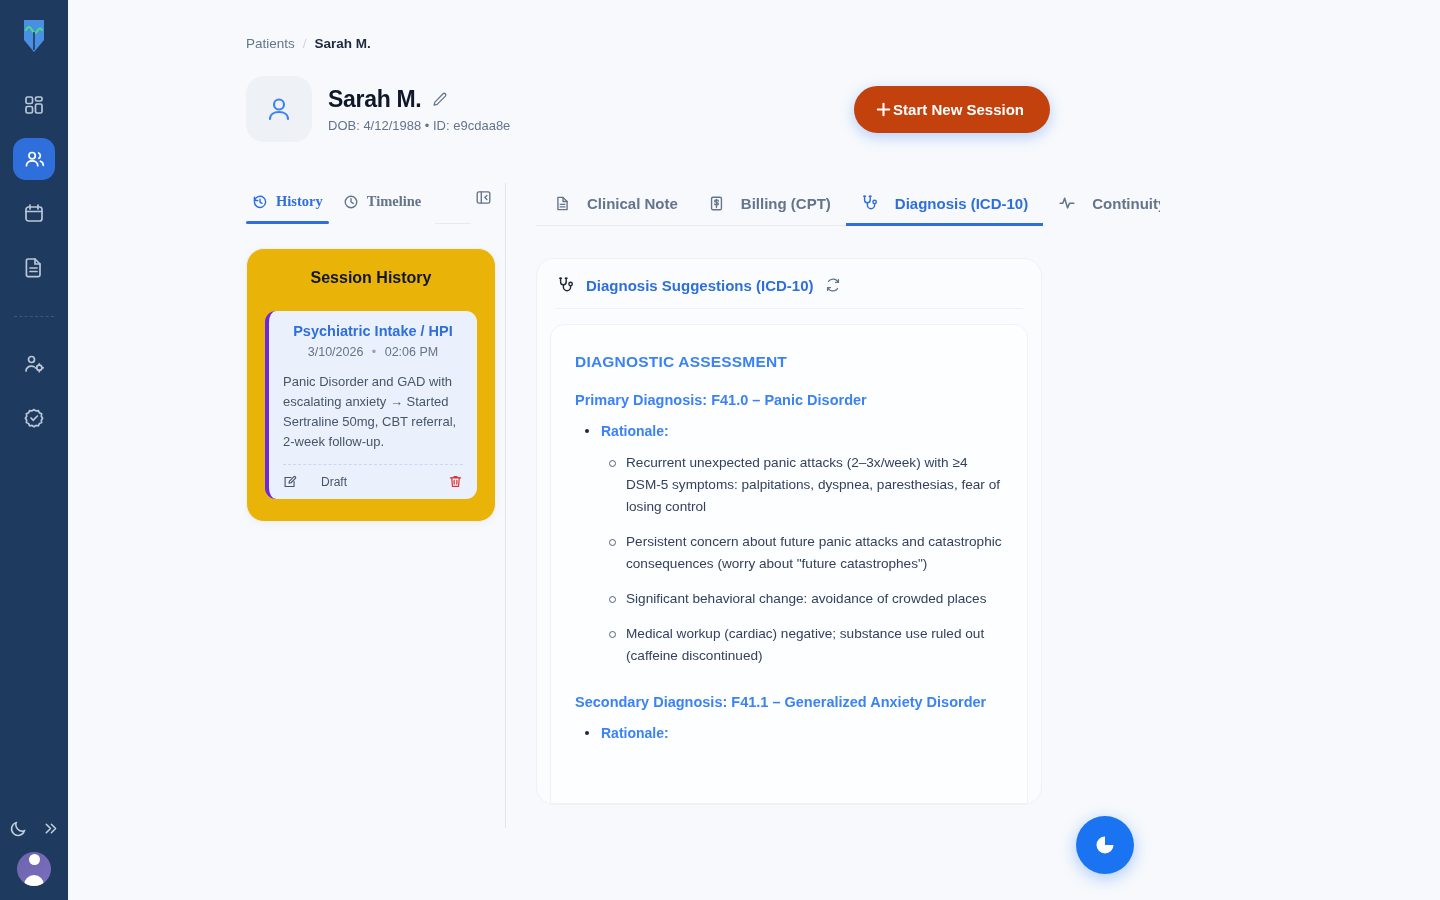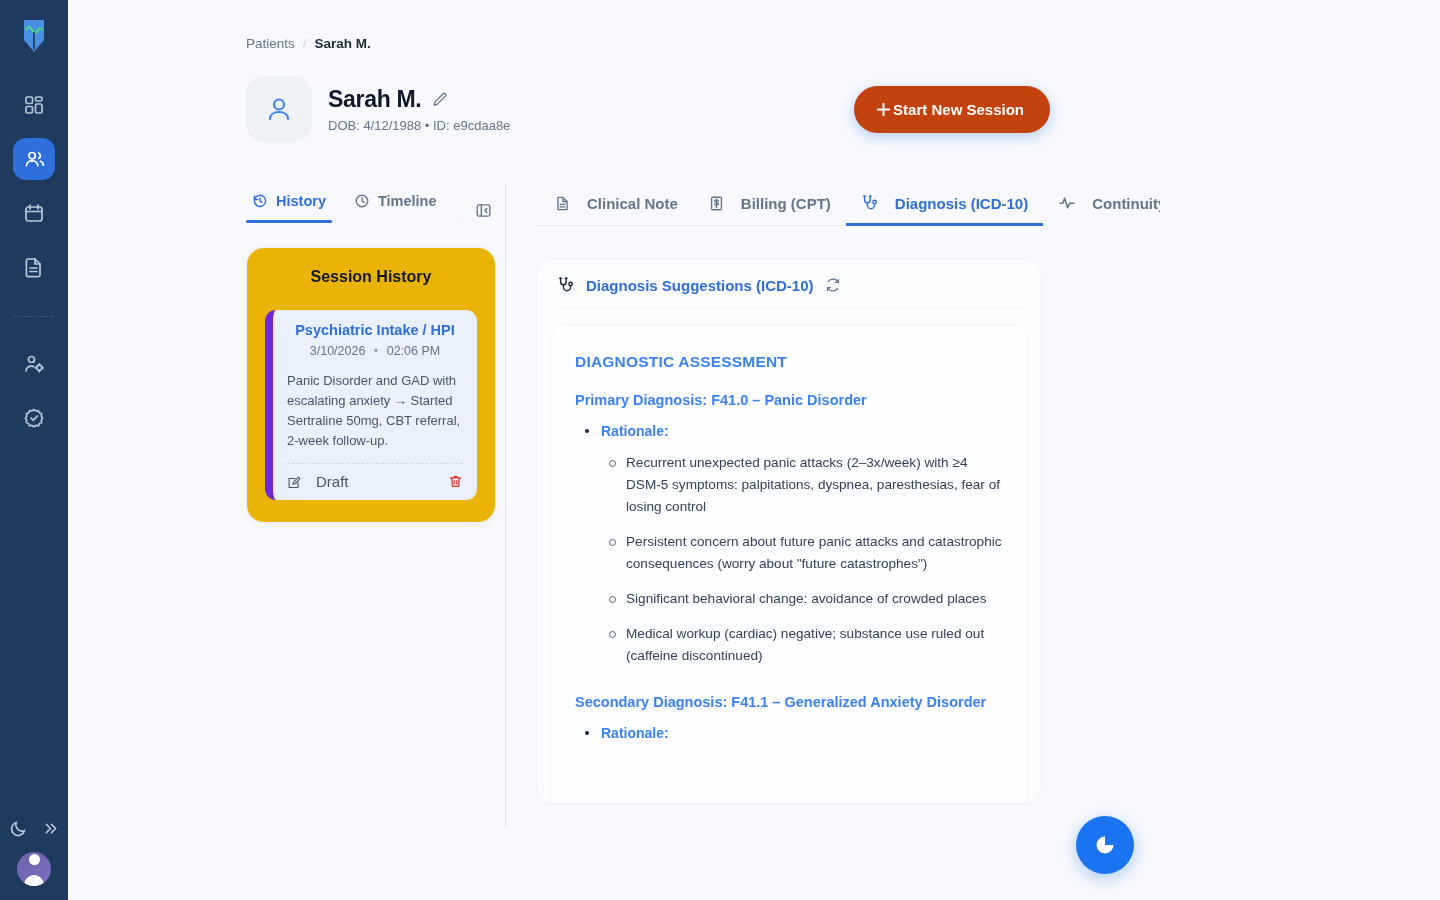--- a/index.html
+++ b/index.html
@@ -76,21 +76,21 @@
     position: absolute; right: 110px; top: 86px;
     height: 47px; padding: 0 26px 0 20px;
     background: #c2410c; color: #fff; border: none; border-radius: 24px;
     font-size: 15px; font-weight: bold; font-family: inherit;
     display: flex; align-items: center; cursor: pointer;
     box-shadow: 0 4px 14px rgba(59,130,246,0.35);
   }
 
   
   .left-pane { position: absolute; left: 178px; top: 185px; width: 250px; }
-  .lp-tabs { display: flex; align-items: flex-end; gap: 8px; position: relative; }
+  .lp-tabs { display: flex; align-items: flex-start; gap: 0; position: relative; font-family: Liberation Serif, serif; }
   .lp-tab {
     display: flex; align-items: center; gap: 8px;
     padding: 8px 14px 14px 6px; font-size: 14.5px; font-weight: bold;
     color: #64748b; cursor: pointer; position: relative;
   }
   .lp-tab.active { color: #2f6fdc; }
   .lp-tab.active:after {
     content: ""; position: absolute; left: 0; right: 8px; bottom: 0;
     height: 3px; background: #2f6fdc; border-radius: 2px;
   }
@@ -98,31 +98,31 @@
   .collapse-ic { padding: 4px; cursor: pointer; color: #64748b; display: flex; }
 
   .session-card {
     margin-top: 24px; background: #eab308; border-radius: 18px;
     border: 1px solid #eef1f6; box-shadow: 0 2px 10px rgba(15,23,42,0.04);
     padding: 20px 18px 22px 18px;
   }
   .session-card-title { text-align: center; font-size: 16px; font-weight: bold; color: #0f172a; }
   .session-item {
     margin-top: 24px; background: #eaf1fd; border-radius: 11px;
-    border-left: 8px solid #6d28d9; padding: 12px 14px 10px 14px;
+    border-left: 4px solid #6d28d9; padding: 12px 14px 10px 14px;
   }
   .si-title { font-size: 14.5px; font-weight: bold; color: #2f6fdc; text-align: center; }
   .si-date { font-size: 12.5px; color: #64748b; text-align: center; margin-top: 6px; }
   .si-date .dot { margin: 0 5px; color: #94a3b8; }
   .si-summary { font-size: 13px; color: #475569; line-height: 20px; margin-top: 13px; }
   .si-foot {
     margin-top: 12px; padding-top: 9px; border-top: 1px dashed #c9d8f0;
     display: flex; align-items: center; justify-content: space-between;
   }
-  .si-status { display: flex; align-items: flex-end; gap: 15px; font-size: 15px; color: #475569; }
+  .si-status { display: flex; align-items: flex-end; gap: 24px; font-size: 12px; color: #475569; }
   .trash-ic { cursor: pointer; display: block; }
 
   .pane-divider { position: absolute; left: 437px; top: 183px; width: 1px; height: 645px; background: #dfe5ee; cursor: col-resize; }
 
   
   .right-pane { position: absolute; left: 468px; top: 185px; right: 118px; }
   .rp-tabs { display: flex; align-items: flex-end; position: relative; }
   .rp-tab {
     display: flex; align-items: center; gap: 16px;
     padding: 8px 15px 14px 15px; font-size: 15px; font-weight: bold;

